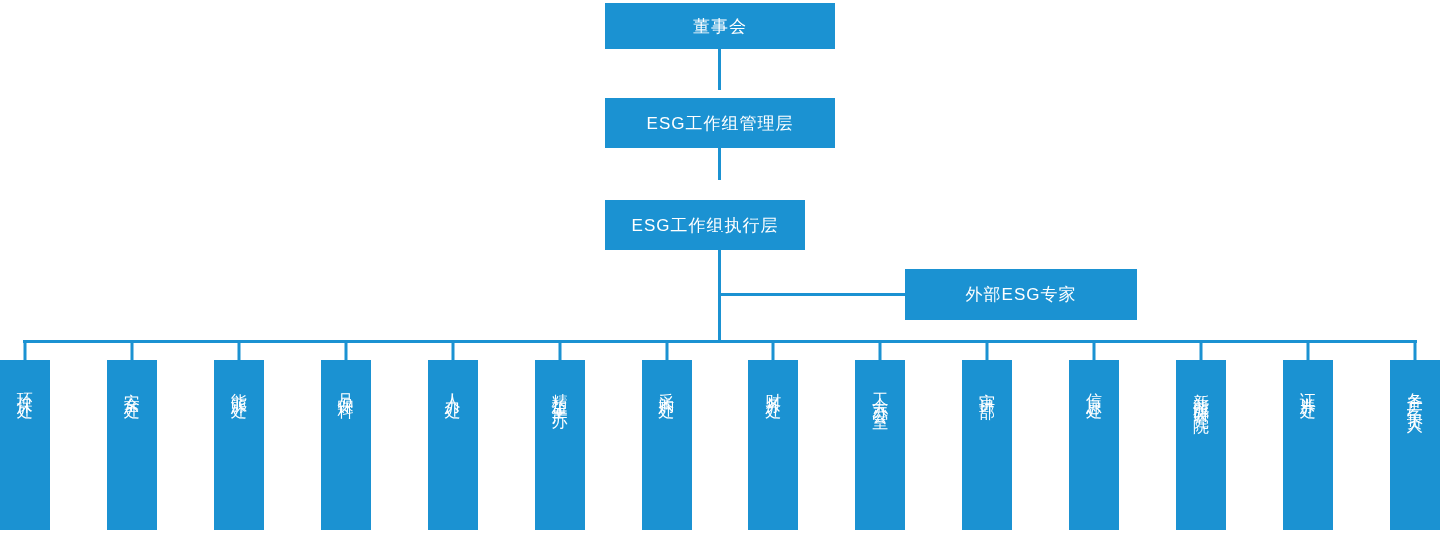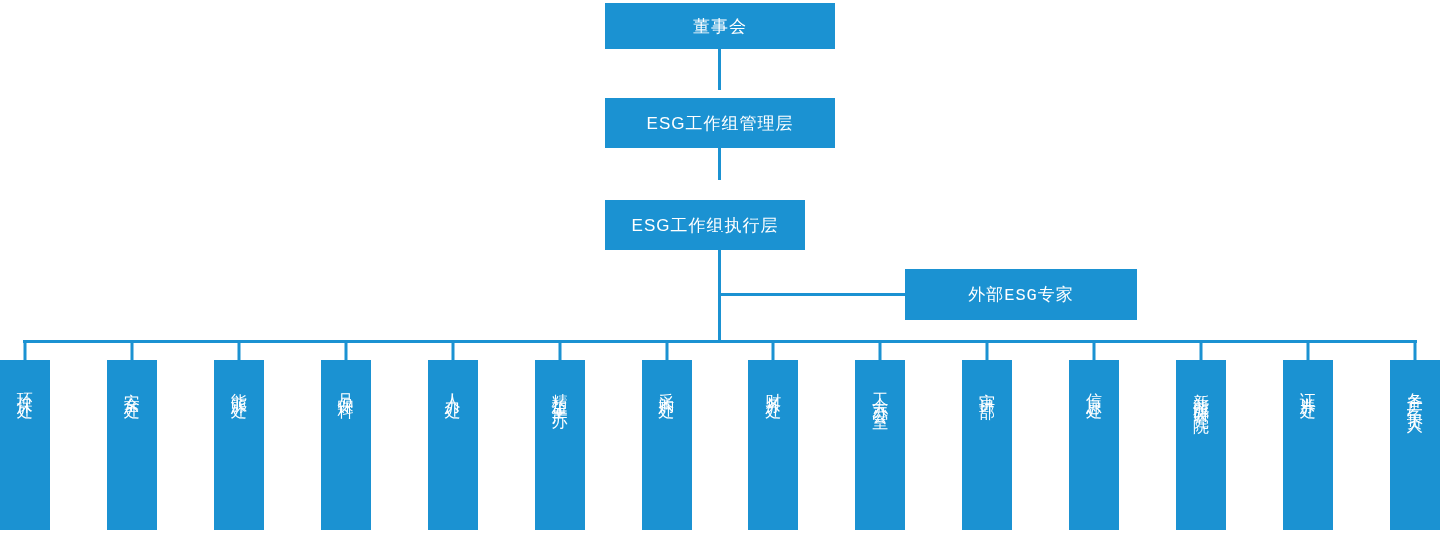--- a/index.html
+++ b/index.html
@@ -92,21 +92,21 @@
   <div class="node" style="left:605px; top:90px; width:230px; height:50px;margin-top:8px;">ESG工作组管理层</div>
 
   <div class="vline" style="left:718px; top:140px; height:40px;"></div>
 
   <div class="node" style="left:605px; top:180px; width:200px; height:50px;margin-top:20px;">ESG工作组执行层</div>
 
   <div class="vline" style="left:718px; top:230px; height:113px;"></div>
 
   <div class="hline" style="left:720px; top:293px; width:185px;"></div>
 
-  <div class="node" style="left:905px; top:269px; width:232px; height:51px;font-family:Liberation Mono, monospace;">外部ESG专家</div>
+  <div class="node" style="left:905px; top:269px; width:232px; height:51px;">外部ESG专家</div>
 
   <div class="hline" style="left:23px; top:340px; width:1394px;"></div>
 
   <div class="departments">
     <div class="dept">
       <div class="stub"></div>
       <span class="vtext">环保处</span>
     </div>
     <div class="dept">
       <div class="stub"></div>

